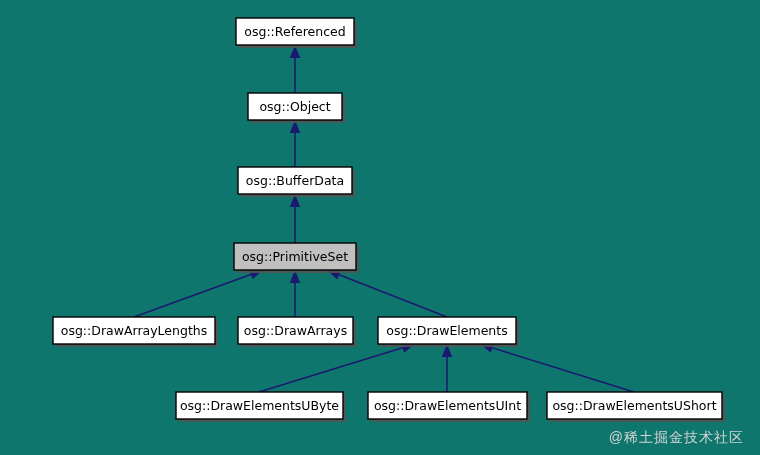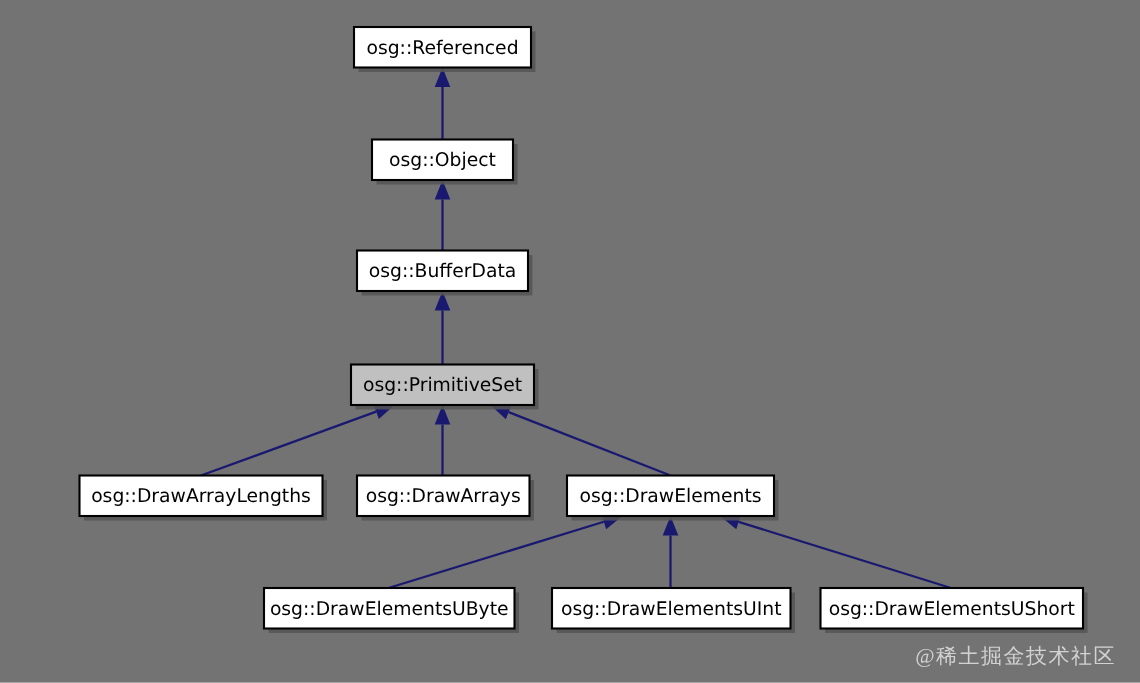--- a/index.html
+++ b/index.html
@@ -10,21 +10,21 @@
   body {
     width: 760px;
     height: 455px;
     overflow: hidden;
     font-family: "DejaVu Sans", "Liberation Sans", sans-serif;
   }
   #diagram-root {
     position: relative;
     width: 760px;
     height: 455px;
-    background: #737373;
+    background: #0f766e;
   }
   #class-diagram-svg {
     position: absolute;
     left: 0;
     top: 0;
     width: 760px;
     height: 455px;
     display: block;
   }
   .node-box {
@@ -53,21 +53,21 @@
     fill: none;
   }
   .edge-head {
     fill: #191970;
     stroke: none;
   }
   .watermark-text {
     position: absolute;
     right: 16px;
     bottom: 8px;
-    font-family: Liberation Serif, serif;
+    font-family: Liberation Sans, sans-serif;
     font-size: 14px;
     color: #d2d2d2;
     letter-spacing: 1px;
     user-select: none;
     white-space: nowrap;
   }
 </style>
 </head>
 <body>
 

